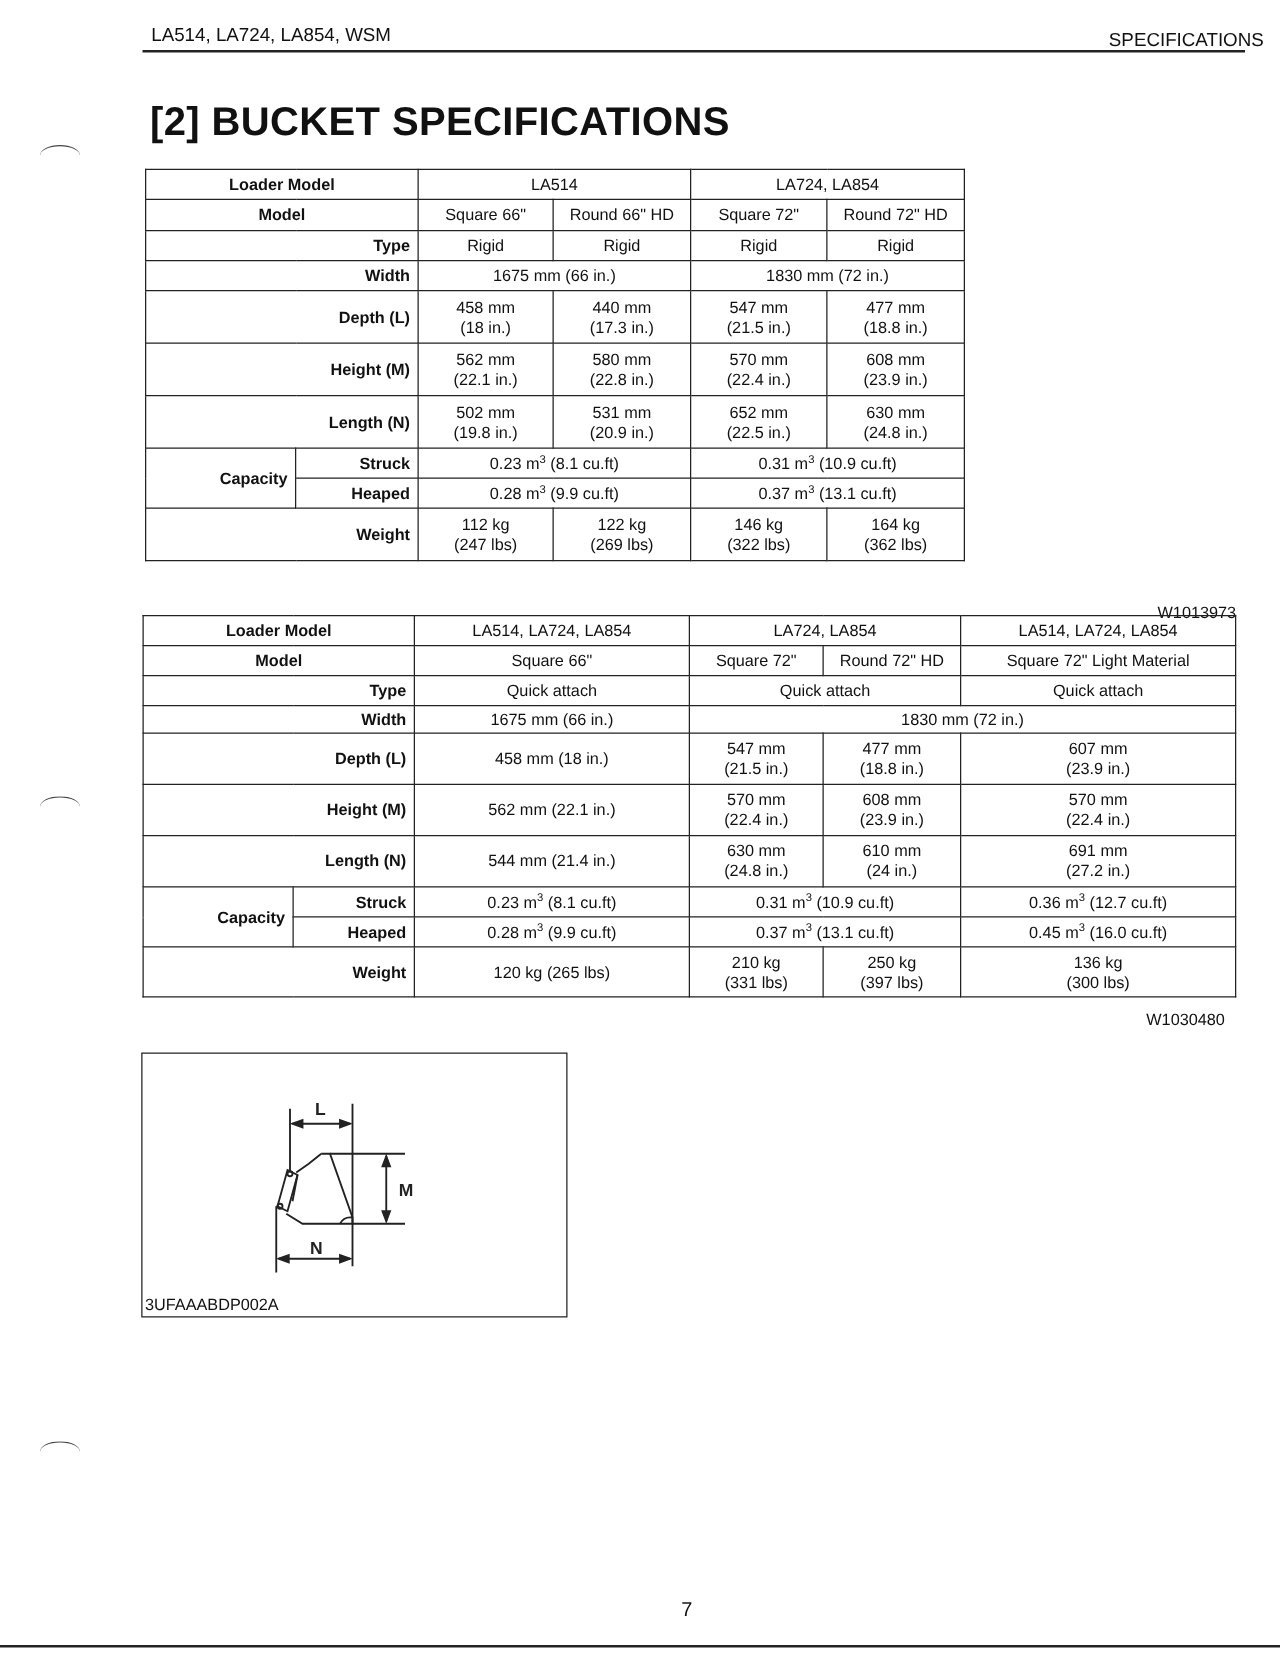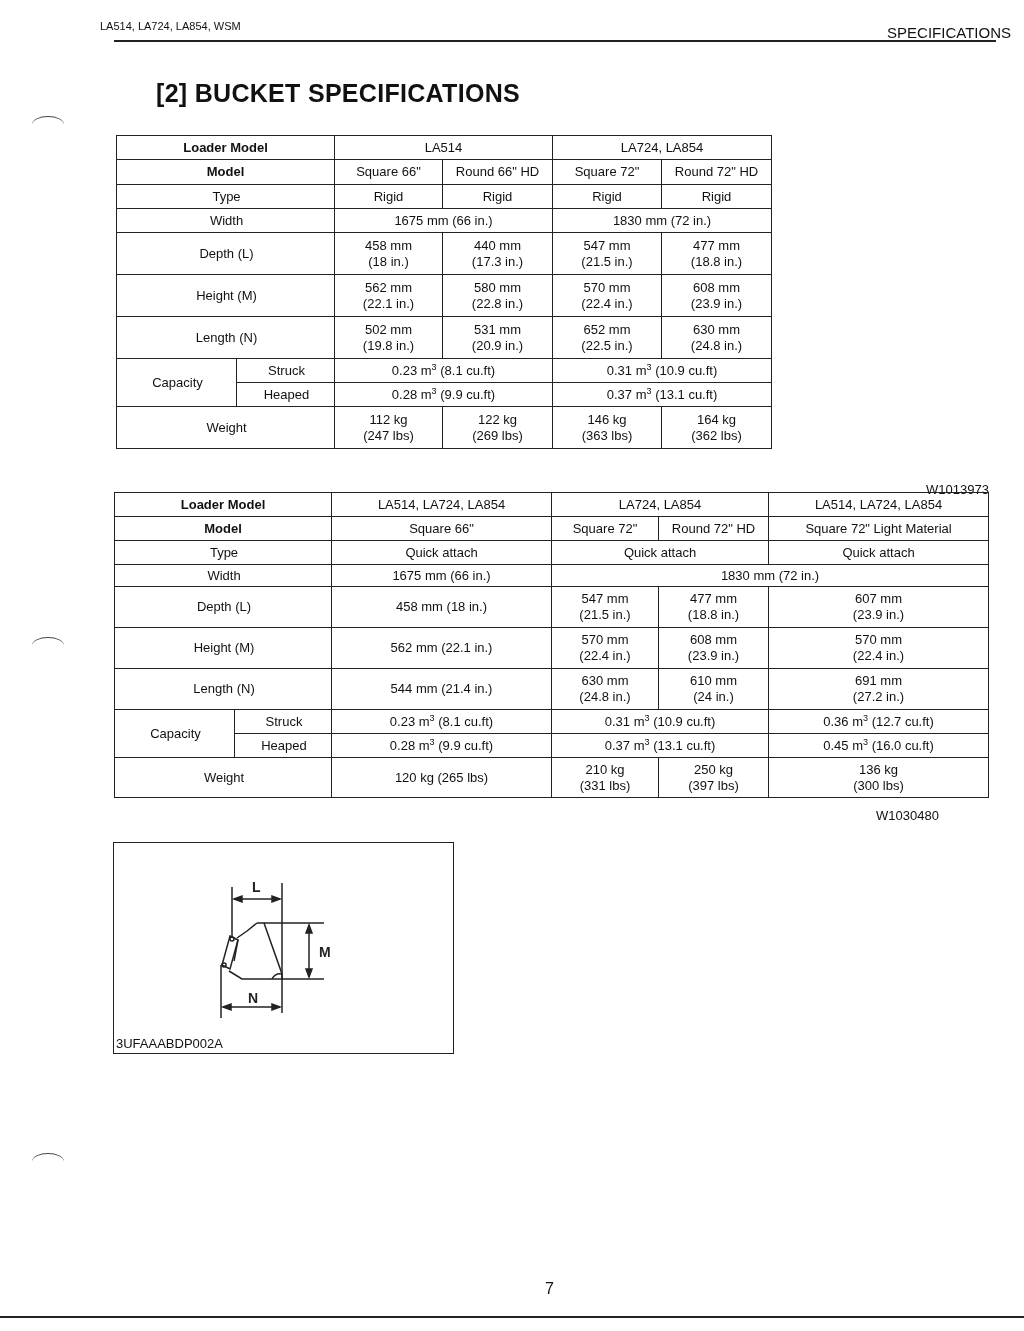--- a/index.html
+++ b/index.html
@@ -1,25 +1,25 @@
 <!DOCTYPE html>
 <html><head>
   <meta charset="utf-8">
   <style>
     html, body { margin: 0; padding: 0; background: #ffffff; }
     body { width: 1024px; height: 1331px; position: relative; overflow: hidden;
            font-family: "Liberation Sans", sans-serif; color: #111; }
-    .hdr-left { position: absolute; left: 100px; top: 20px; font-size: 11px; }
+    .hdr-left { position: absolute; left: 121px; top: 20px; font-size: 15px; }
     .hdr-right { position: absolute; right: 13px; top: 24px; font-size: 15px; }
     .hdr-rule { position: absolute; left: 114px; top: 40px; width: 882px; height: 0; border-top: 2px solid #222; }
-    .title { position: absolute; left: 120px; top: 79px; font-size: 25px; font-weight: bold; letter-spacing: 0.3px; margin-left: 36px; }
+    .title { position: absolute; left: 120px; top: 79px; font-size: 32px; font-weight: bold; letter-spacing: 0.3px; }
     .margin-mark { position: absolute; left: 32px; width: 32px; height: 16px; border-top: 1.5px solid #444; border-radius: 60% 60% 0 0; }
     table.spec { position: absolute; border-collapse: collapse; font-size: 13px; table-layout: fixed; }
     table.spec td { border: 1.5px solid #222; padding: 0 6px; text-align: center; vertical-align: middle; line-height: 16px; }
-    table.spec td.lbl { text-align: center; padding-left: 8px; }
+    table.spec td.lbl { text-align: right; padding-left: 8px; font-weight: bold; }
     table.spec td.hd { font-weight: bold; }
     sup { font-size: 9px; line-height: 0; vertical-align: 5px; }
     .code { position: absolute; font-size: 13px; }
     .figure { position: absolute; left: 113px; top: 842px; width: 339px; height: 210px; border: 1.5px solid #222; }
     .fig-code { position: absolute; left: 2px; bottom: 2px; font-size: 13px; margin-top: 44px; }
     .page-no { position: absolute; left: 545px; top: 1280px; font-size: 16px; }
     .foot-rule { position: absolute; left: 0; top: 1316px; width: 1024px; border-top: 2px solid #222; }
   </style>
 </head>
 <body>
@@ -141,21 +141,21 @@
     <td>
           <div>112 kg</div>
           <div>(247 lbs)</div>
         </td>
     <td>
           <div>122 kg</div>
           <div>(269 lbs)</div>
         </td>
     <td>
           <div>146 kg</div>
-          <div>(363 lbs)</div>
+          <div>(322 lbs)</div>
         </td>
     <td>
           <div>164 kg</div>
           <div>(362 lbs)</div>
         </td>
   </tr>
 </tbody>
   </table>
 <div class="code" style="left:926px; top:482px;">W1013973</div>
 
@@ -265,21 +265,21 @@
           <div>250 kg</div>
           <div>(397 lbs)</div>
         </td>
     <td>
           <div>136 kg</div>
           <div>(300 lbs)</div>
         </td>
   </tr>
 </tbody>
   </table>
-<div class="code" style="left:876px; top:808px;">W1030480</div>
+<div class="code" style="left:917px; top:808px;">W1030480</div>
 
 <div class="figure">
   <svg width="339" height="210" viewBox="0 0 339 210" style="position:absolute;left:0;top:0;">
     <g stroke="#222" stroke-width="1.5" fill="none">
 
       <line x1="118" y1="44" x2="118" y2="95"></line>
       <line x1="168" y1="40" x2="168" y2="170"></line>
       <line x1="120" y1="56" x2="166" y2="56"></line>
       <polygon points="120,56 128,53 128,59" fill="#222"></polygon>
       <polygon points="166,56 158,53 158,59" fill="#222"></polygon>

